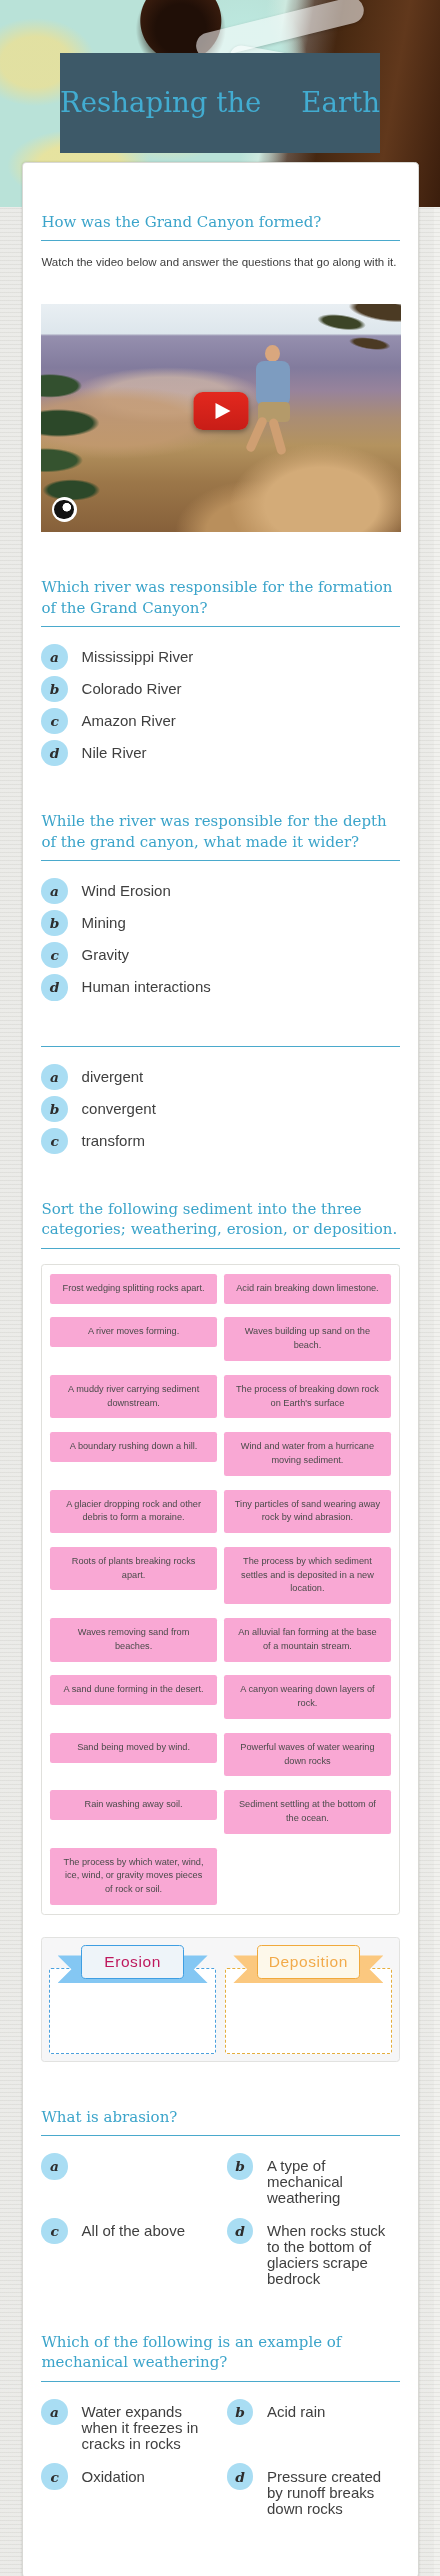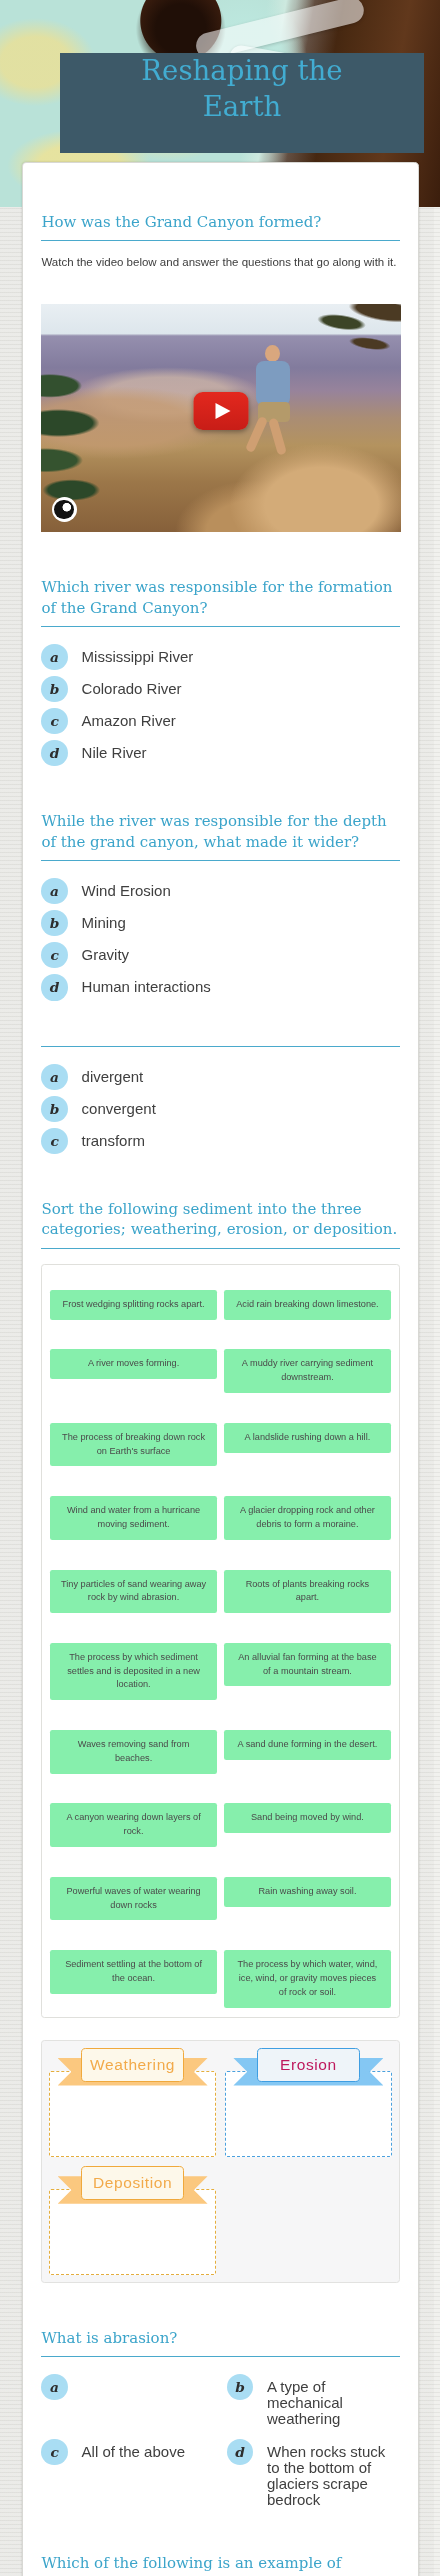--- a/index.html
+++ b/index.html
@@ -31,23 +31,23 @@
       linear-gradient(100deg, #2b1509 60%, #4a2a12 74%, #61381c 86%, #3a1d0c 100%);
   }
   .tape-strip1, .tape-strip2 {
     position: absolute; background: rgba(255,255,255,0.55);
     border-radius: 15px; box-shadow: 0 1.1px 3.4px rgba(0,0,0,0.18);
   }
   .tape-strip1 { width: 172px; height: 26.4px; left: 44%; top: 15px; transform: rotate(-14deg); }
   .tape-strip2 { width: 132px; height: 23px; left: 52%; top: 55px; transform: rotate(10deg); }
   .title-box {
     position: absolute; left: 60px; top: 53px;
-    width: 364px; height: 100px;
+    width: 320px; height: 100px;
     background: #3d5968;
-    display: flex; flex-direction: column; align-items: center; justify-content: flex-start;
+    display: flex; flex-direction: row; align-items: center; justify-content: space-between;
     text-align: center;
   }
   .title-box .line {
     font-family: "DejaVu Serif", serif;
     font-size: 27.6px; line-height: 36px; color: #42acd1; font-weight: 500;
   }
 
   
   .page-card {
     position: relative; z-index: 2;
@@ -152,24 +152,24 @@
   .sort-bank {
     margin-top: 8px;
     background: #ffffff;
     border: 0.6px solid #e0e0dc; border-radius: 3.4px;
     padding: 9.2px 8px;
     display: grid; grid-template-columns: 1fr 1fr;
     column-gap: 7.5px; row-gap: 13.8px;
     align-items: start;
   }
   .sort-card {
-    background: #86efac; border-radius: 2.3px;
+    background: #f9a8d4; border-radius: 2.3px;
     padding: 8px 10.3px;
     font-size: 9.2px; line-height: 13.8px; color: #4a4a4a;
-    text-align: center; cursor: grab; margin-top: 16px;
+    text-align: center; cursor: grab;
   }
 
   
   .drop-area {
     margin-top: 22px;
     background: #f6f6f7;
     border: 0.6px solid #e2e2e0; border-radius: 3.4px;
     padding: 6.9px;
     display: grid; grid-template-columns: 1fr 1fr;
     column-gap: 9.2px; row-gap: 9.2px;
@@ -297,47 +297,41 @@
     </div>
   </div>
 
   <div class="section">
     <div class="q-heading">Sort the following sediment into the three categories; weathering, erosion, or deposition.</div>
     <div class="rule"></div>
     <div class="sort-bank">
       <div class="sort-card">Frost wedging splitting rocks apart.</div>
       <div class="sort-card">Acid rain breaking down limestone.</div>
       <div class="sort-card">A river moves forming.</div>
+      <div class="sort-card">Waves building up sand on the beach.</div>
       <div class="sort-card">A muddy river carrying sediment downstream.</div>
       <div class="sort-card">The process of breaking down rock on Earth's surface</div>
-      <div class="sort-card">A landslide rushing down a hill.</div>
+      <div class="sort-card">A boundary rushing down a hill.</div>
       <div class="sort-card">Wind and water from a hurricane moving sediment.</div>
       <div class="sort-card">A glacier dropping rock and other debris to form a moraine.</div>
       <div class="sort-card">Tiny particles of sand wearing away rock by wind abrasion.</div>
       <div class="sort-card">Roots of plants breaking rocks apart.</div>
       <div class="sort-card">The process by which sediment settles and is deposited in a new location.</div>
+      <div class="sort-card">Waves removing sand from beaches.</div>
       <div class="sort-card">An alluvial fan forming at the base of a mountain stream.</div>
-      <div class="sort-card">Waves removing sand from beaches.</div>
       <div class="sort-card">A sand dune forming in the desert.</div>
       <div class="sort-card">A canyon wearing down layers of rock.</div>
       <div class="sort-card">Sand being moved by wind.</div>
       <div class="sort-card">Powerful waves of water wearing down rocks</div>
       <div class="sort-card">Rain washing away soil.</div>
       <div class="sort-card">Sediment settling at the bottom of the ocean.</div>
       <div class="sort-card">The process by which water, wind, ice, wind, or gravity moves pieces of rock or soil.</div>
     </div>
 
     <div class="drop-area">
-      <div class="zone zone-orange">
-        <div class="ribbon">
-          <div class="flap"></div>
-          <div class="ribbon-label">Weathering</div>
-        </div>
-        <div class="dropbox"></div>
-      </div>
       <div class="zone zone-blue">
         <div class="ribbon">
           <div class="flap"></div>
           <div class="ribbon-label">Erosion</div>
         </div>
         <div class="dropbox"></div>
       </div>
       <div class="zone zone-orange">
         <div class="ribbon">
           <div class="flap"></div>

